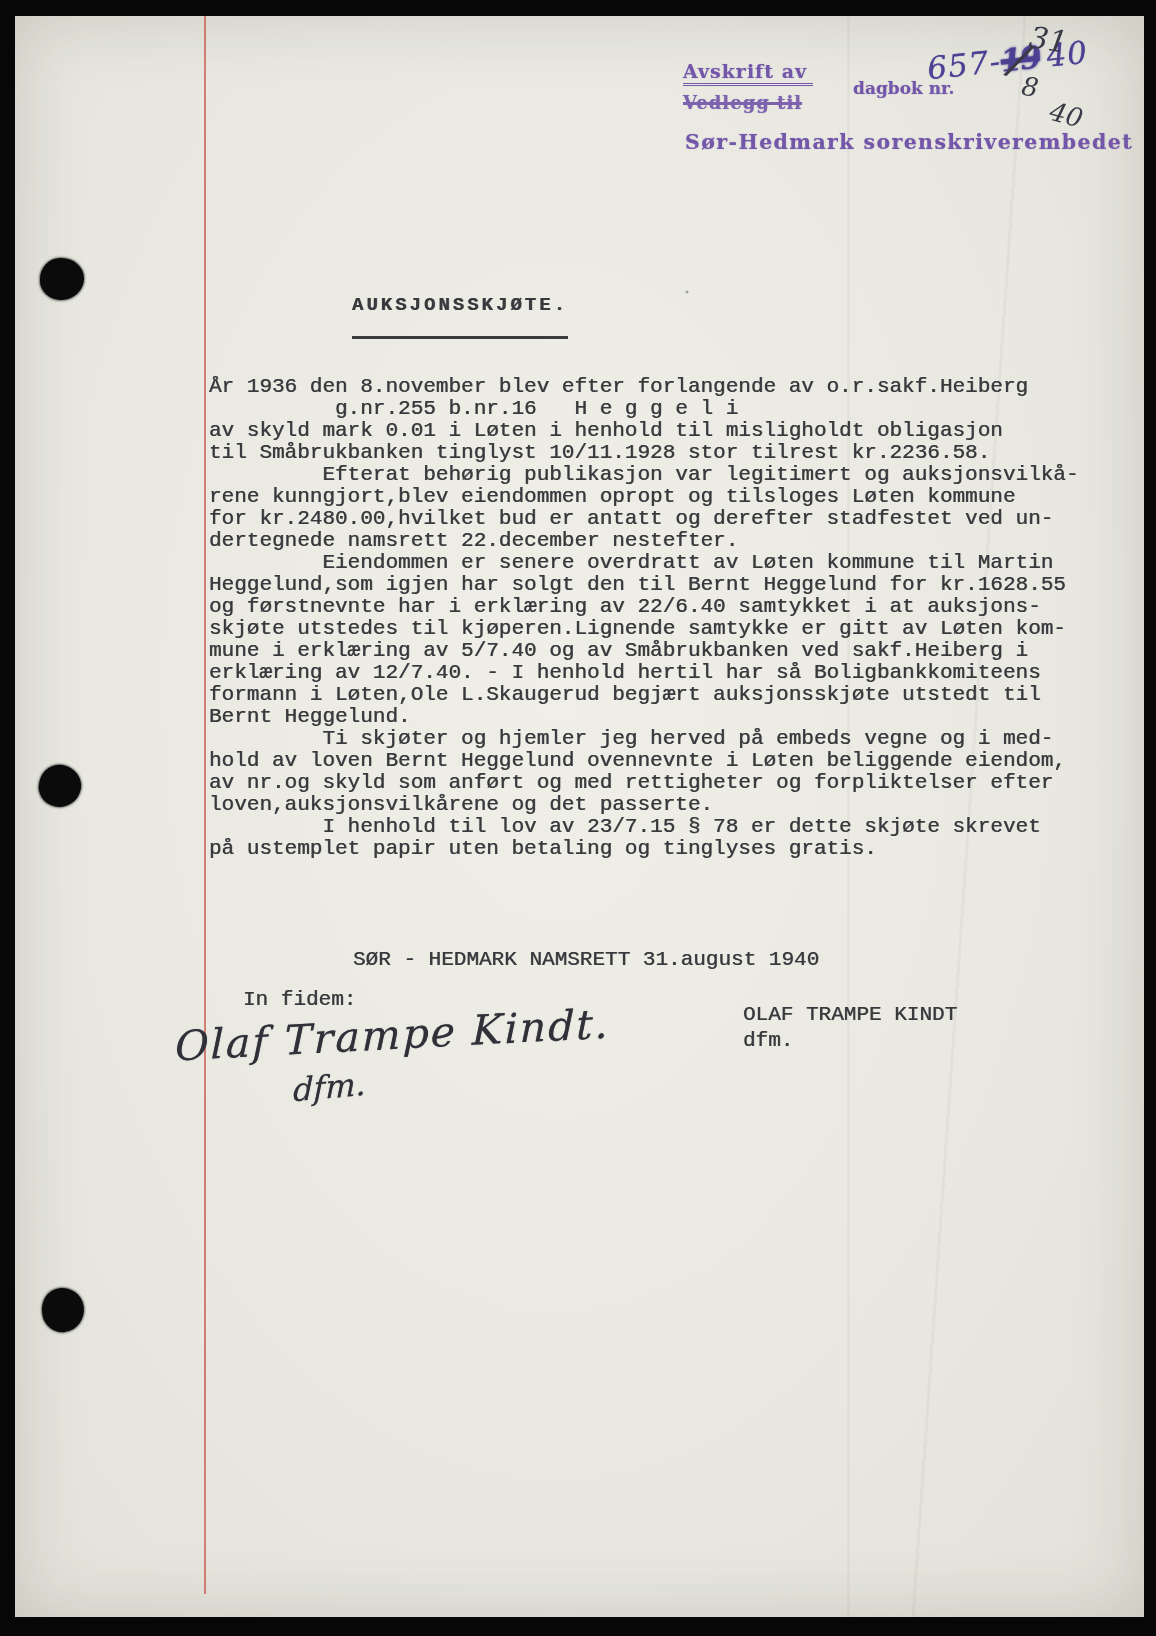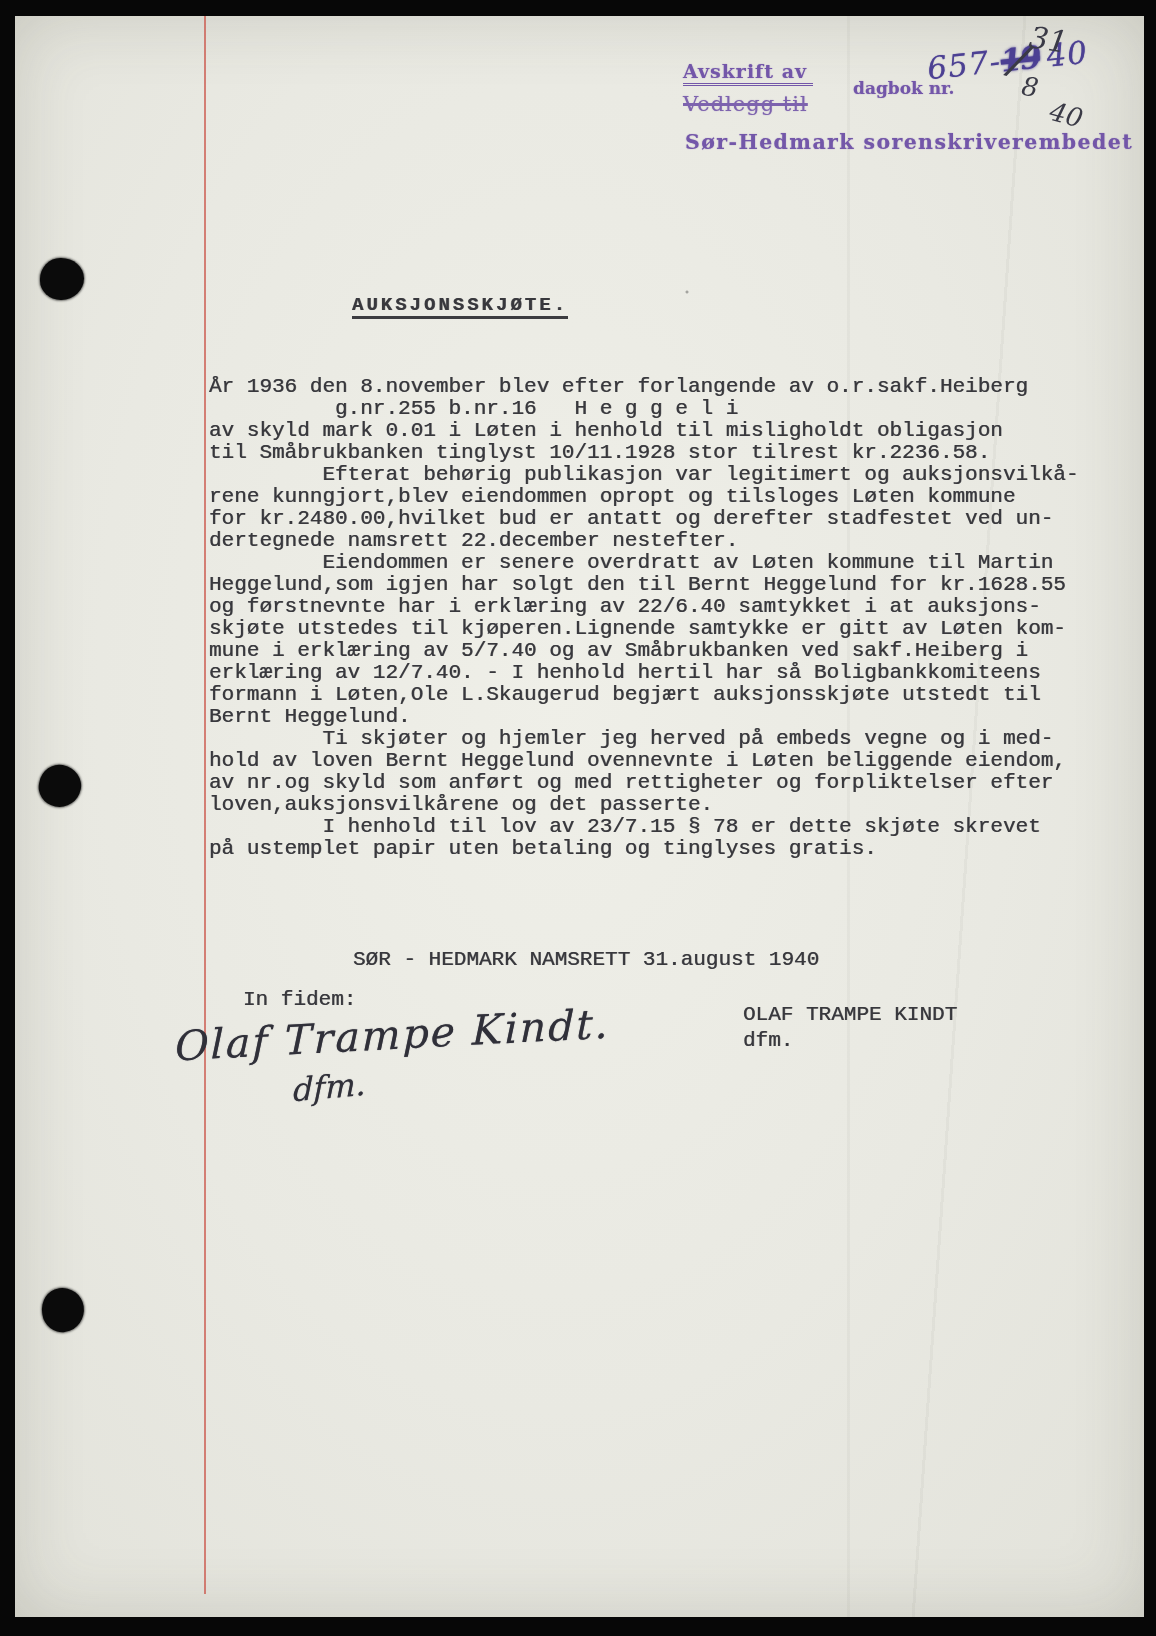--- a/index.html
+++ b/index.html
@@ -44,41 +44,41 @@
     position:absolute;left:912px;top:26px;font-size:31px;font-style:italic;
     color:#4c4093;transform:rotate(-6deg);letter-spacing:1px;font-family:"DejaVu Serif", serif;
     text-shadow:0 0 1px rgba(76,64,147,.7);
   }
   .stamp-number .struck{
     text-decoration:line-through;text-decoration-thickness:5px;
     font-weight:bold;letter-spacing:-2px;text-shadow:0 0 2.5px rgba(76,64,147,.95);
   }
   .stamp-number .post{margin-left:7px;}
   .stamp-attachment{
-    position:absolute;left:668px;top:76px;font-size:21px;font-weight:normal;letter-spacing:1px;
+    position:absolute;left:668px;top:76px;font-size:18px;font-weight:bold;letter-spacing:1px;
     text-decoration:line-through;text-decoration-thickness:3px;opacity:.85;
   }
   .stamp-office{
     position:absolute;left:670px;top:102px;font-size:20.5px;font-weight:600;letter-spacing:1.4px;margin-top:12px;
   }
 
   
   .hand{font-family:"DejaVu Serif", serif;font-style:italic;color:#3a3a46;}
   .hw-date{position:absolute;left:976px;top:8px;width:130px;height:140px;transform:rotate(9deg);}
   .hw-date span{position:absolute;}
   .hw-day{left:30px;top:0;font-size:30px;}
   .hw-slash{left:16px;top:16px;font-size:44px;transform:rotate(8deg);}
   .hw-month{left:30px;top:52px;font-size:26px;}
   .hw-year{left:62px;top:74px;font-size:26px;transform:rotate(6deg);}
 
   
   .tw{color:#38383d;text-shadow:.5px .4px .6px rgba(35,35,40,.55), -.3px 0 .5px rgba(35,35,40,.3);}
   .doc-title{
     position:absolute;left:337px;top:278px;font-size:19px;font-weight:bold;
-    letter-spacing:3px;border-bottom:3px solid #3c3c40;padding-bottom:0;
+    letter-spacing:3px;border-bottom:3px solid #3c3c40;padding-bottom:20px;
   }
   .body-text{position:absolute;left:194px;top:360px;font-size:21px;line-height:22px;}
   .body-line{white-space:pre;}
   .dateline{position:absolute;left:338px;top:932px;font-size:21px;white-space:pre;}
   .in-fidem{position:absolute;left:228px;top:972px;font-size:21px;}
   .typed-sig{position:absolute;left:728px;top:986px;width:216px;text-align:left;font-size:21px;line-height:26px;}
   .typed-sig .t-name{display:block;white-space:pre;}
   .typed-sig .t-title{display:block;}
 
   .hw-sig-name{

